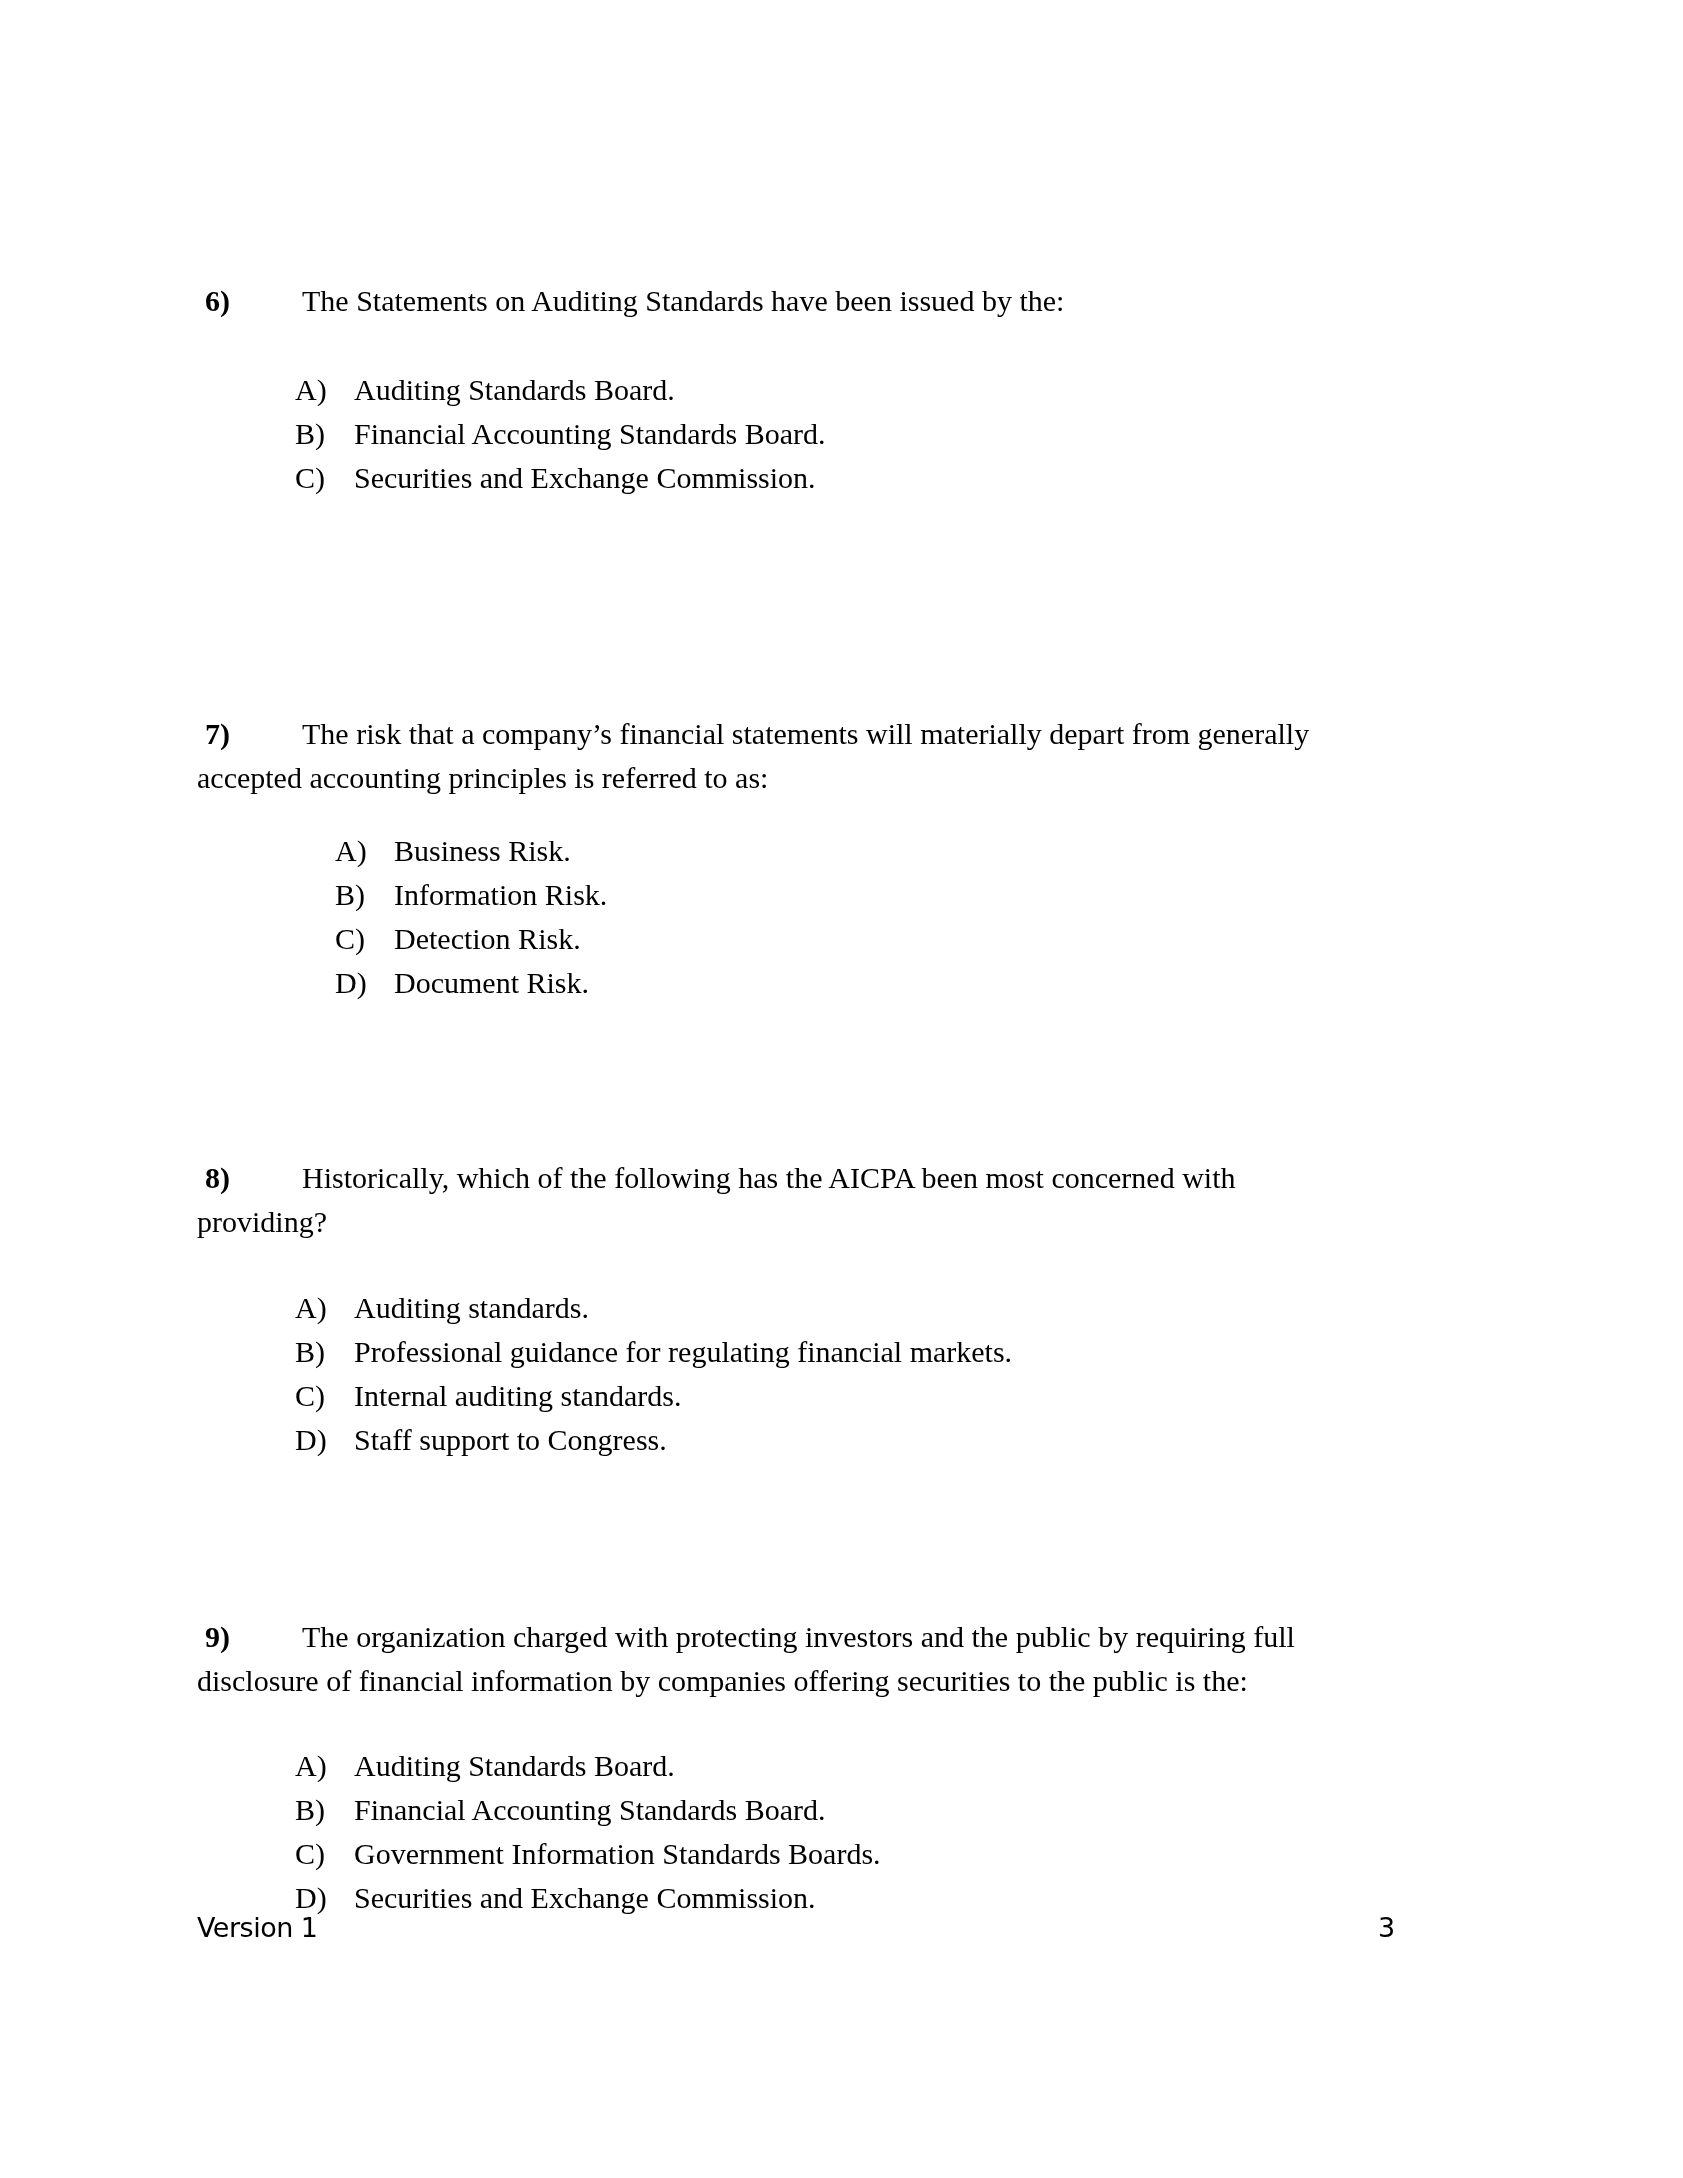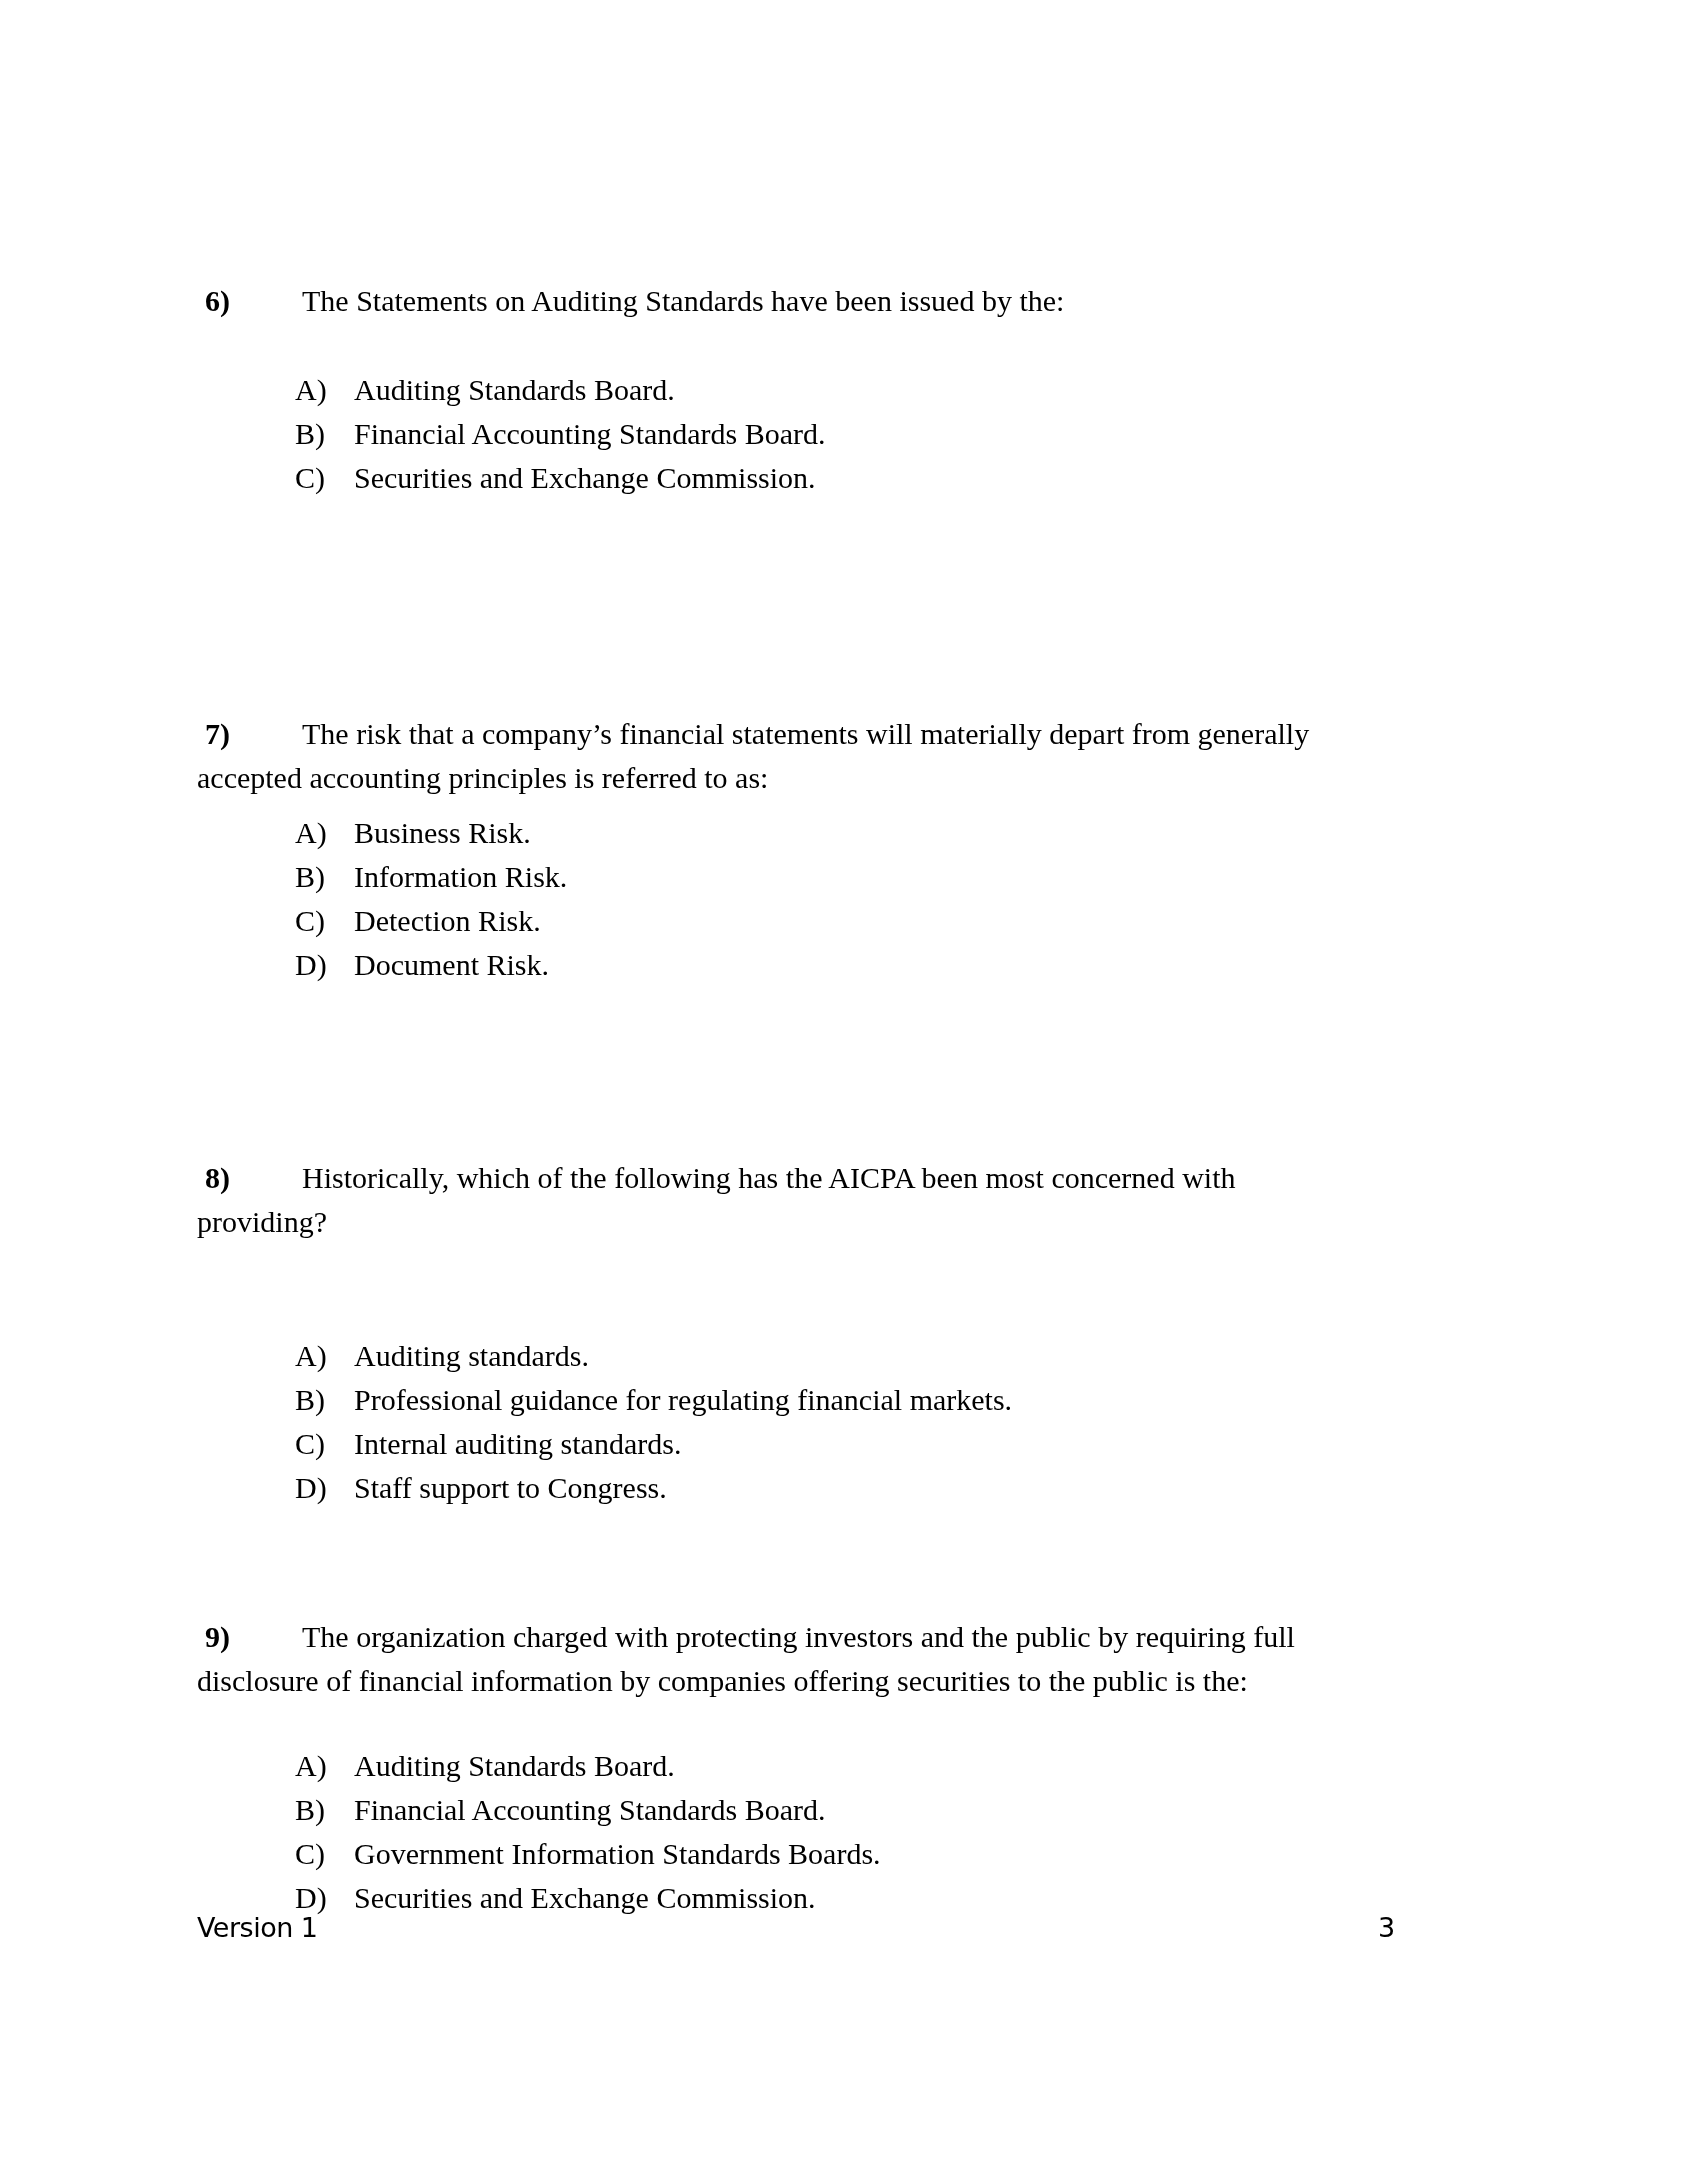--- a/index.html
+++ b/index.html
@@ -29,32 +29,32 @@
 <div class="opts" style="top:368px;">
   <div class="opt"><span class="letter">A)</span><span>Auditing Standards Board.</span></div>
   <div class="opt"><span class="letter">B)</span><span>Financial Accounting Standards Board.</span></div>
   <div class="opt"><span class="letter">C)</span><span>Securities and Exchange Commission.</span></div>
 </div>
 
 <div class="q" style="top:712px;">
   <div class="line1"><span class="num">7)</span><span>The risk that a company’s financial statements will materially depart from generally</span></div>
   <div class="cont">accepted accounting principles is referred to as:</div>
 </div>
-<div class="opts" style="top:811px;">
+<div class="opts" style="top:829px;margin-left:40px;">
   <div class="opt"><span class="letter">A)</span><span>Business Risk.</span></div>
   <div class="opt"><span class="letter">B)</span><span>Information Risk.</span></div>
   <div class="opt"><span class="letter">C)</span><span>Detection Risk.</span></div>
   <div class="opt"><span class="letter">D)</span><span>Document Risk.</span></div>
 </div>
 
 <div class="q" style="top:1156px;">
   <div class="line1"><span class="num">8)</span><span>Historically, which of the following has the AICPA been </span><b class="em">most</b><span> concerned with</span></div>
   <div class="cont">providing?</div>
 </div>
-<div class="opts" style="top:1286px;margin-top:48px;">
+<div class="opts" style="top:1286px;">
   <div class="opt"><span class="letter">A)</span><span>Auditing standards.</span></div>
   <div class="opt"><span class="letter">B)</span><span>Professional guidance for regulating financial markets.</span></div>
   <div class="opt"><span class="letter">C)</span><span>Internal auditing standards.</span></div>
   <div class="opt"><span class="letter">D)</span><span>Staff support to Congress.</span></div>
 </div>
 
 <div class="q" style="top:1615px;">
   <div class="line1"><span class="num">9)</span><span>The organization charged with protecting investors and the public by requiring full</span></div>
   <div class="cont">disclosure of financial information by companies offering securities to the public is the:</div>
 </div>

